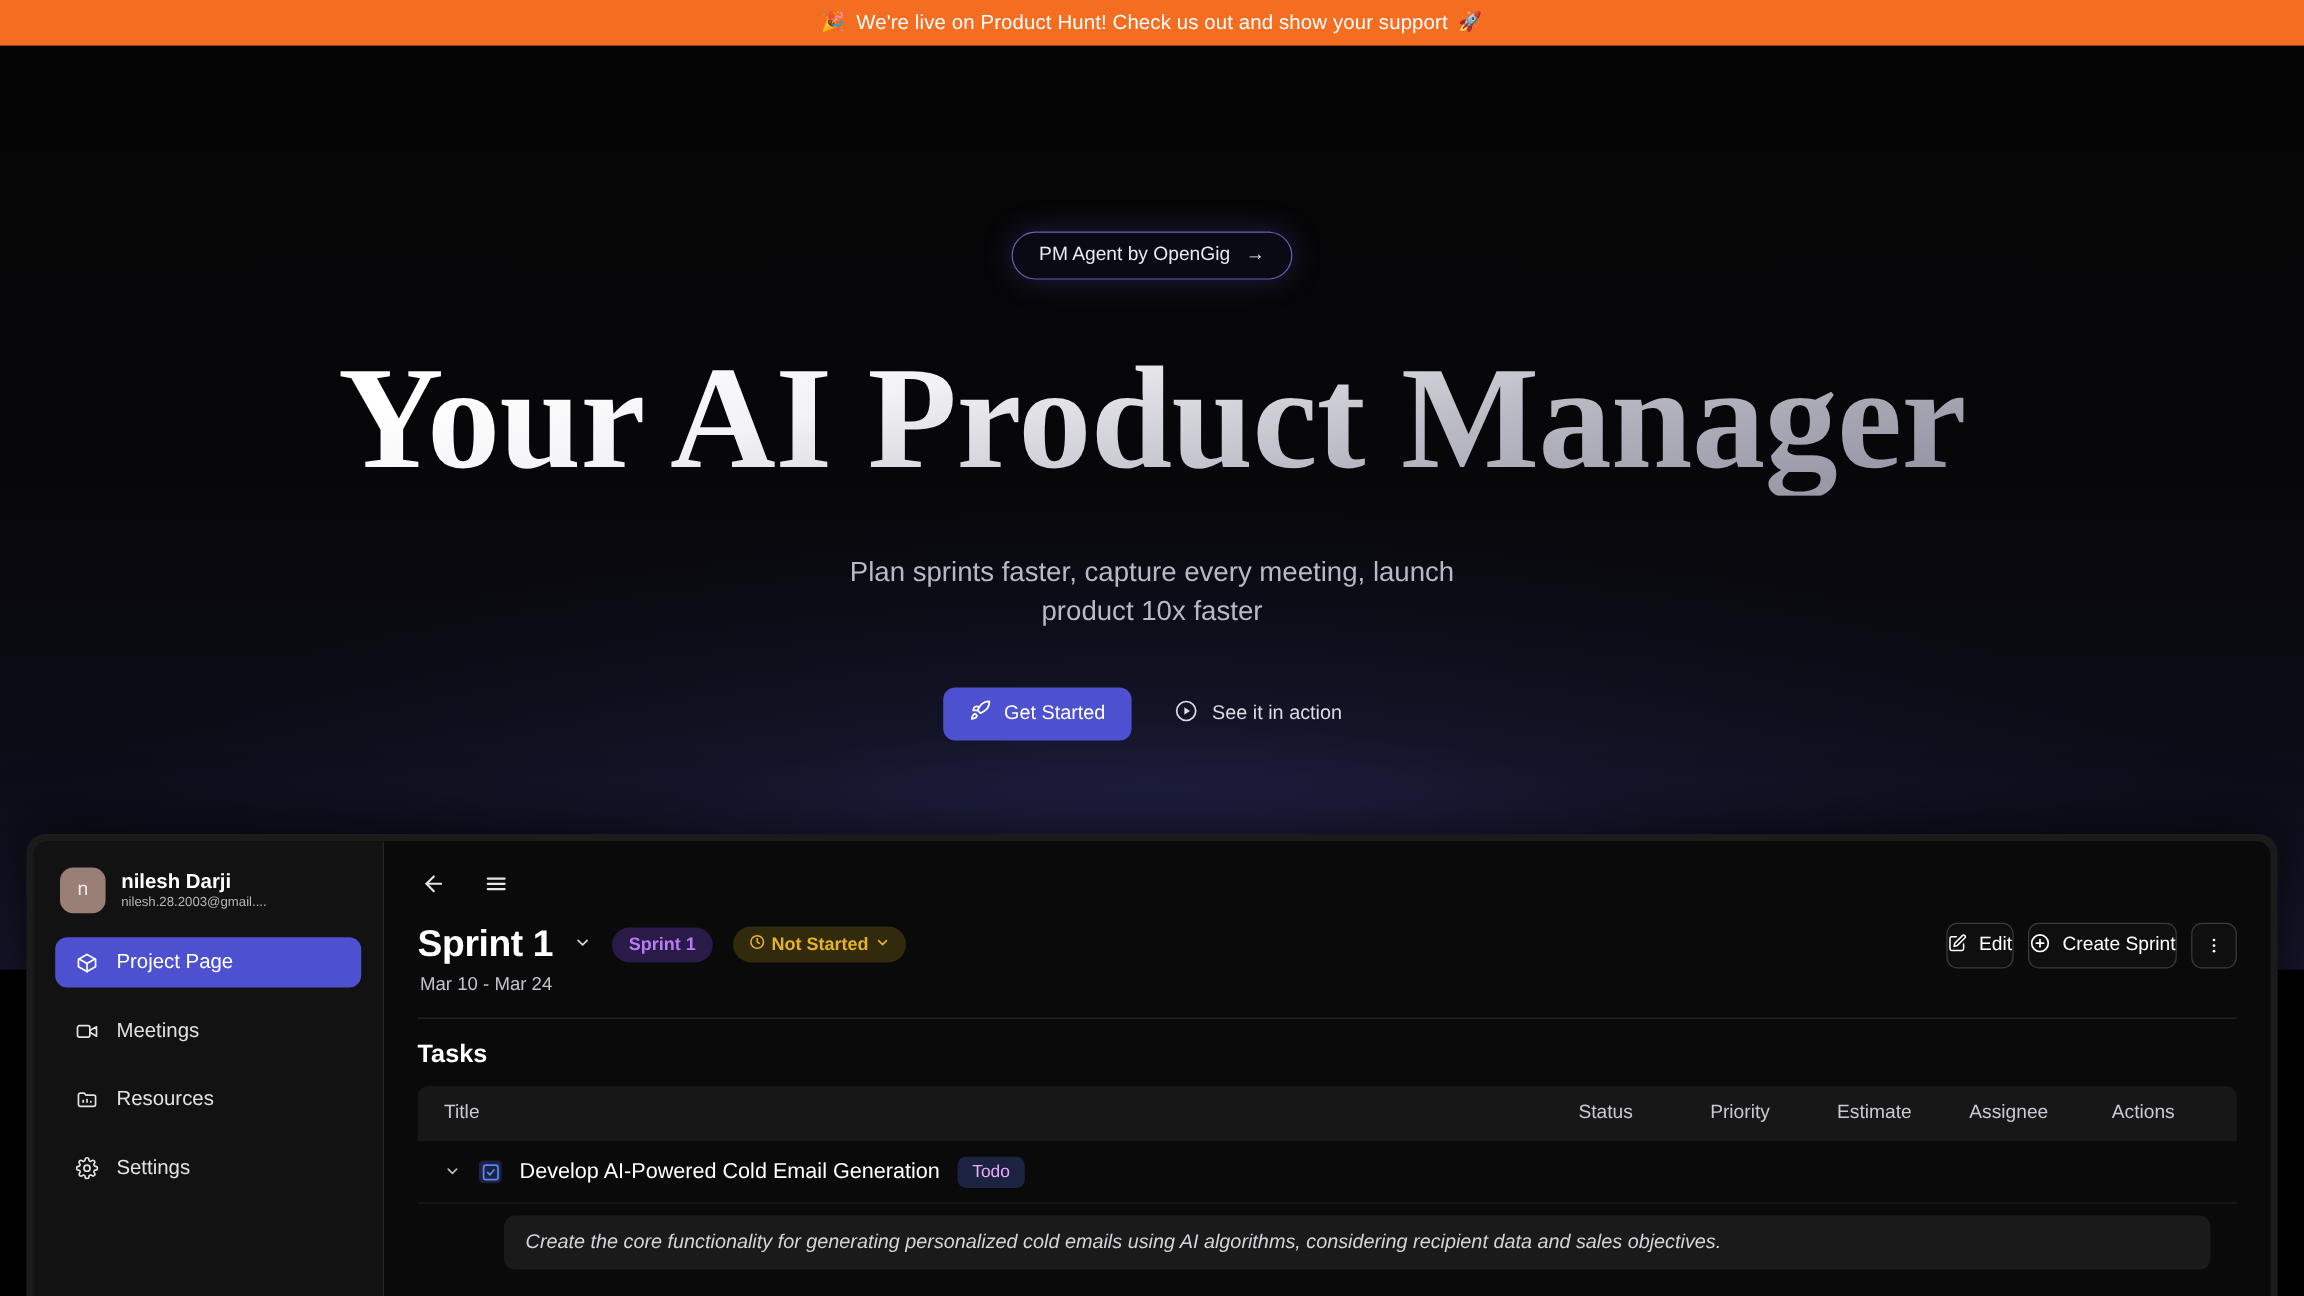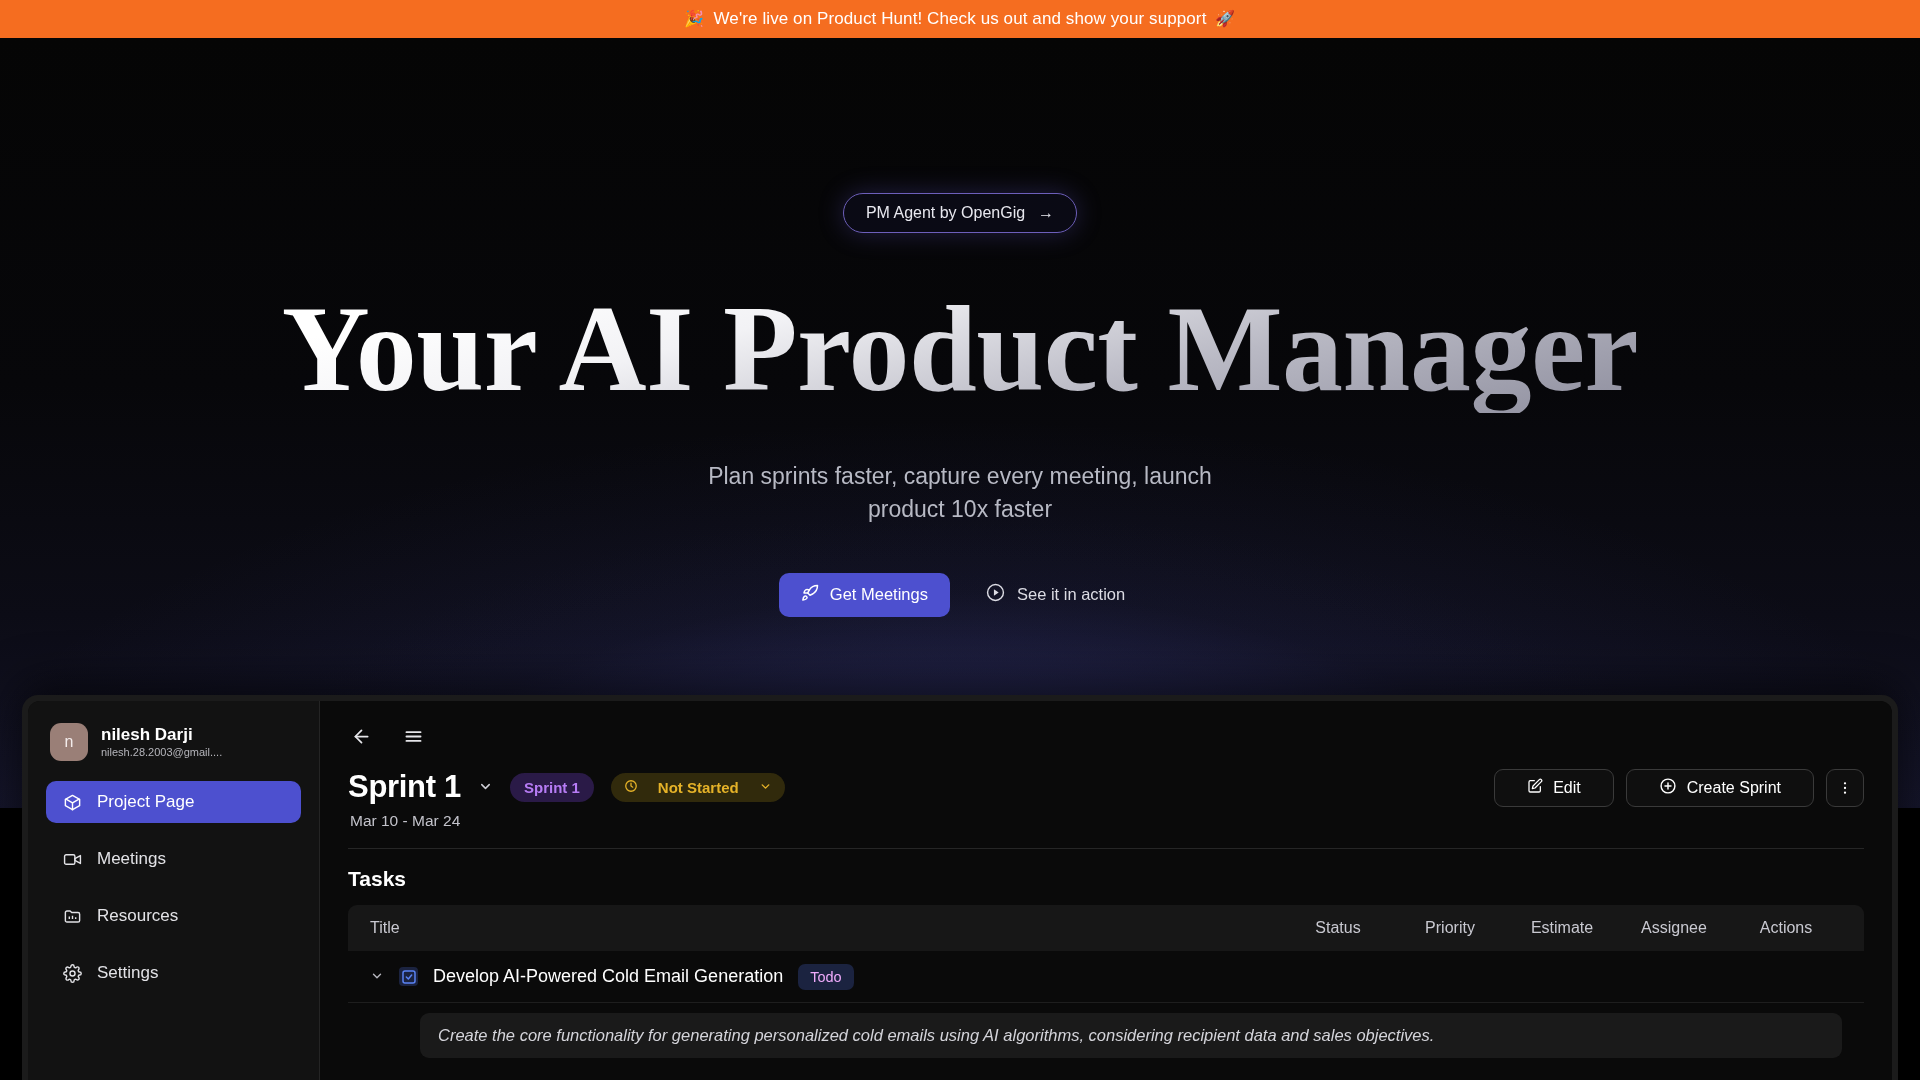--- a/index.html
+++ b/index.html
@@ -200,28 +200,28 @@
   .tag-sprint {
     background: #2a1a47; color: #b77cf5;
     font-size: 15px; font-weight: 700;
     padding: 6px 14px; border-radius: 999px;
     cursor: pointer;
   }
   .tag-status {
     background: #312a0c; color: #e5b228;
     font-size: 15px; font-weight: 700;
     padding: 6px 13px; border-radius: 999px;
-    display: inline-flex; align-items: center; gap: 20px;
+    display: inline-flex; align-items: center; gap: 5px;
     cursor: pointer;
   }
   .sprint-dates { color: #c3c3cb; font-size: 15.5px; margin-top: 7px; margin-left: 2px; }
 
   .sprint-actions { display: flex; align-items: center; gap: 12px; }
   .obtn {
-    height: 38px; padding: 0 32px;
+    height: 38px; padding: 0 0;
     display: inline-flex; align-items: center; gap: 10px;
     background: #0f0f0f;
     border: 1px solid #3a3a3a; border-radius: 9px;
     color: #ffffff; font-size: 16px;
     font-family: "Liberation Sans", sans-serif;
     cursor: pointer;
   }
   .obtn.square { width: 38px; padding: 0; justify-content: center; }
 
   .divider { height: 1px; background: #262626; margin-top: 18px; }
@@ -297,21 +297,21 @@
 
     <div class="hero-cta">
       <button class="btn-primary">
         <span>
           <svg width="18" height="18" viewBox="0 0 24 24" fill="none" stroke="#ffffff" stroke-width="2" stroke-linecap="round" stroke-linejoin="round">
             <path d="M4.5 16.5c-1.5 1.26-2 5-2 5s3.74-.5 5-2c.71-.84.7-2.13-.09-2.91a2.18 2.18 0 0 0-2.91-.09z"></path>
             <path d="M12 15l-3-3a22 22 0 0 1 2-3.95A12.88 12.88 0 0 1 22 2c0 2.72-.78 7.5-6 11a22.35 22.35 0 0 1-4 2z"></path>
             <path d="M9 12H4s.55-3.03 2-4c1.62-1.08 5 0 5 0"></path>
           </svg>
         </span>
-        <span>Get Meetings</span>
+        <span>Get Started</span>
       </button>
 
       <button class="btn-ghost">
         <span>
           <svg width="19" height="19" viewBox="0 0 24 24" fill="none" stroke="#dcdce4" stroke-width="1.8">
             <circle cx="12" cy="12" r="10"></circle>
             <polygon points="10,8 16,12 10,16" fill="#dcdce4" stroke="none"></polygon>
           </svg>
         </span>
         <span>See it in action</span>

